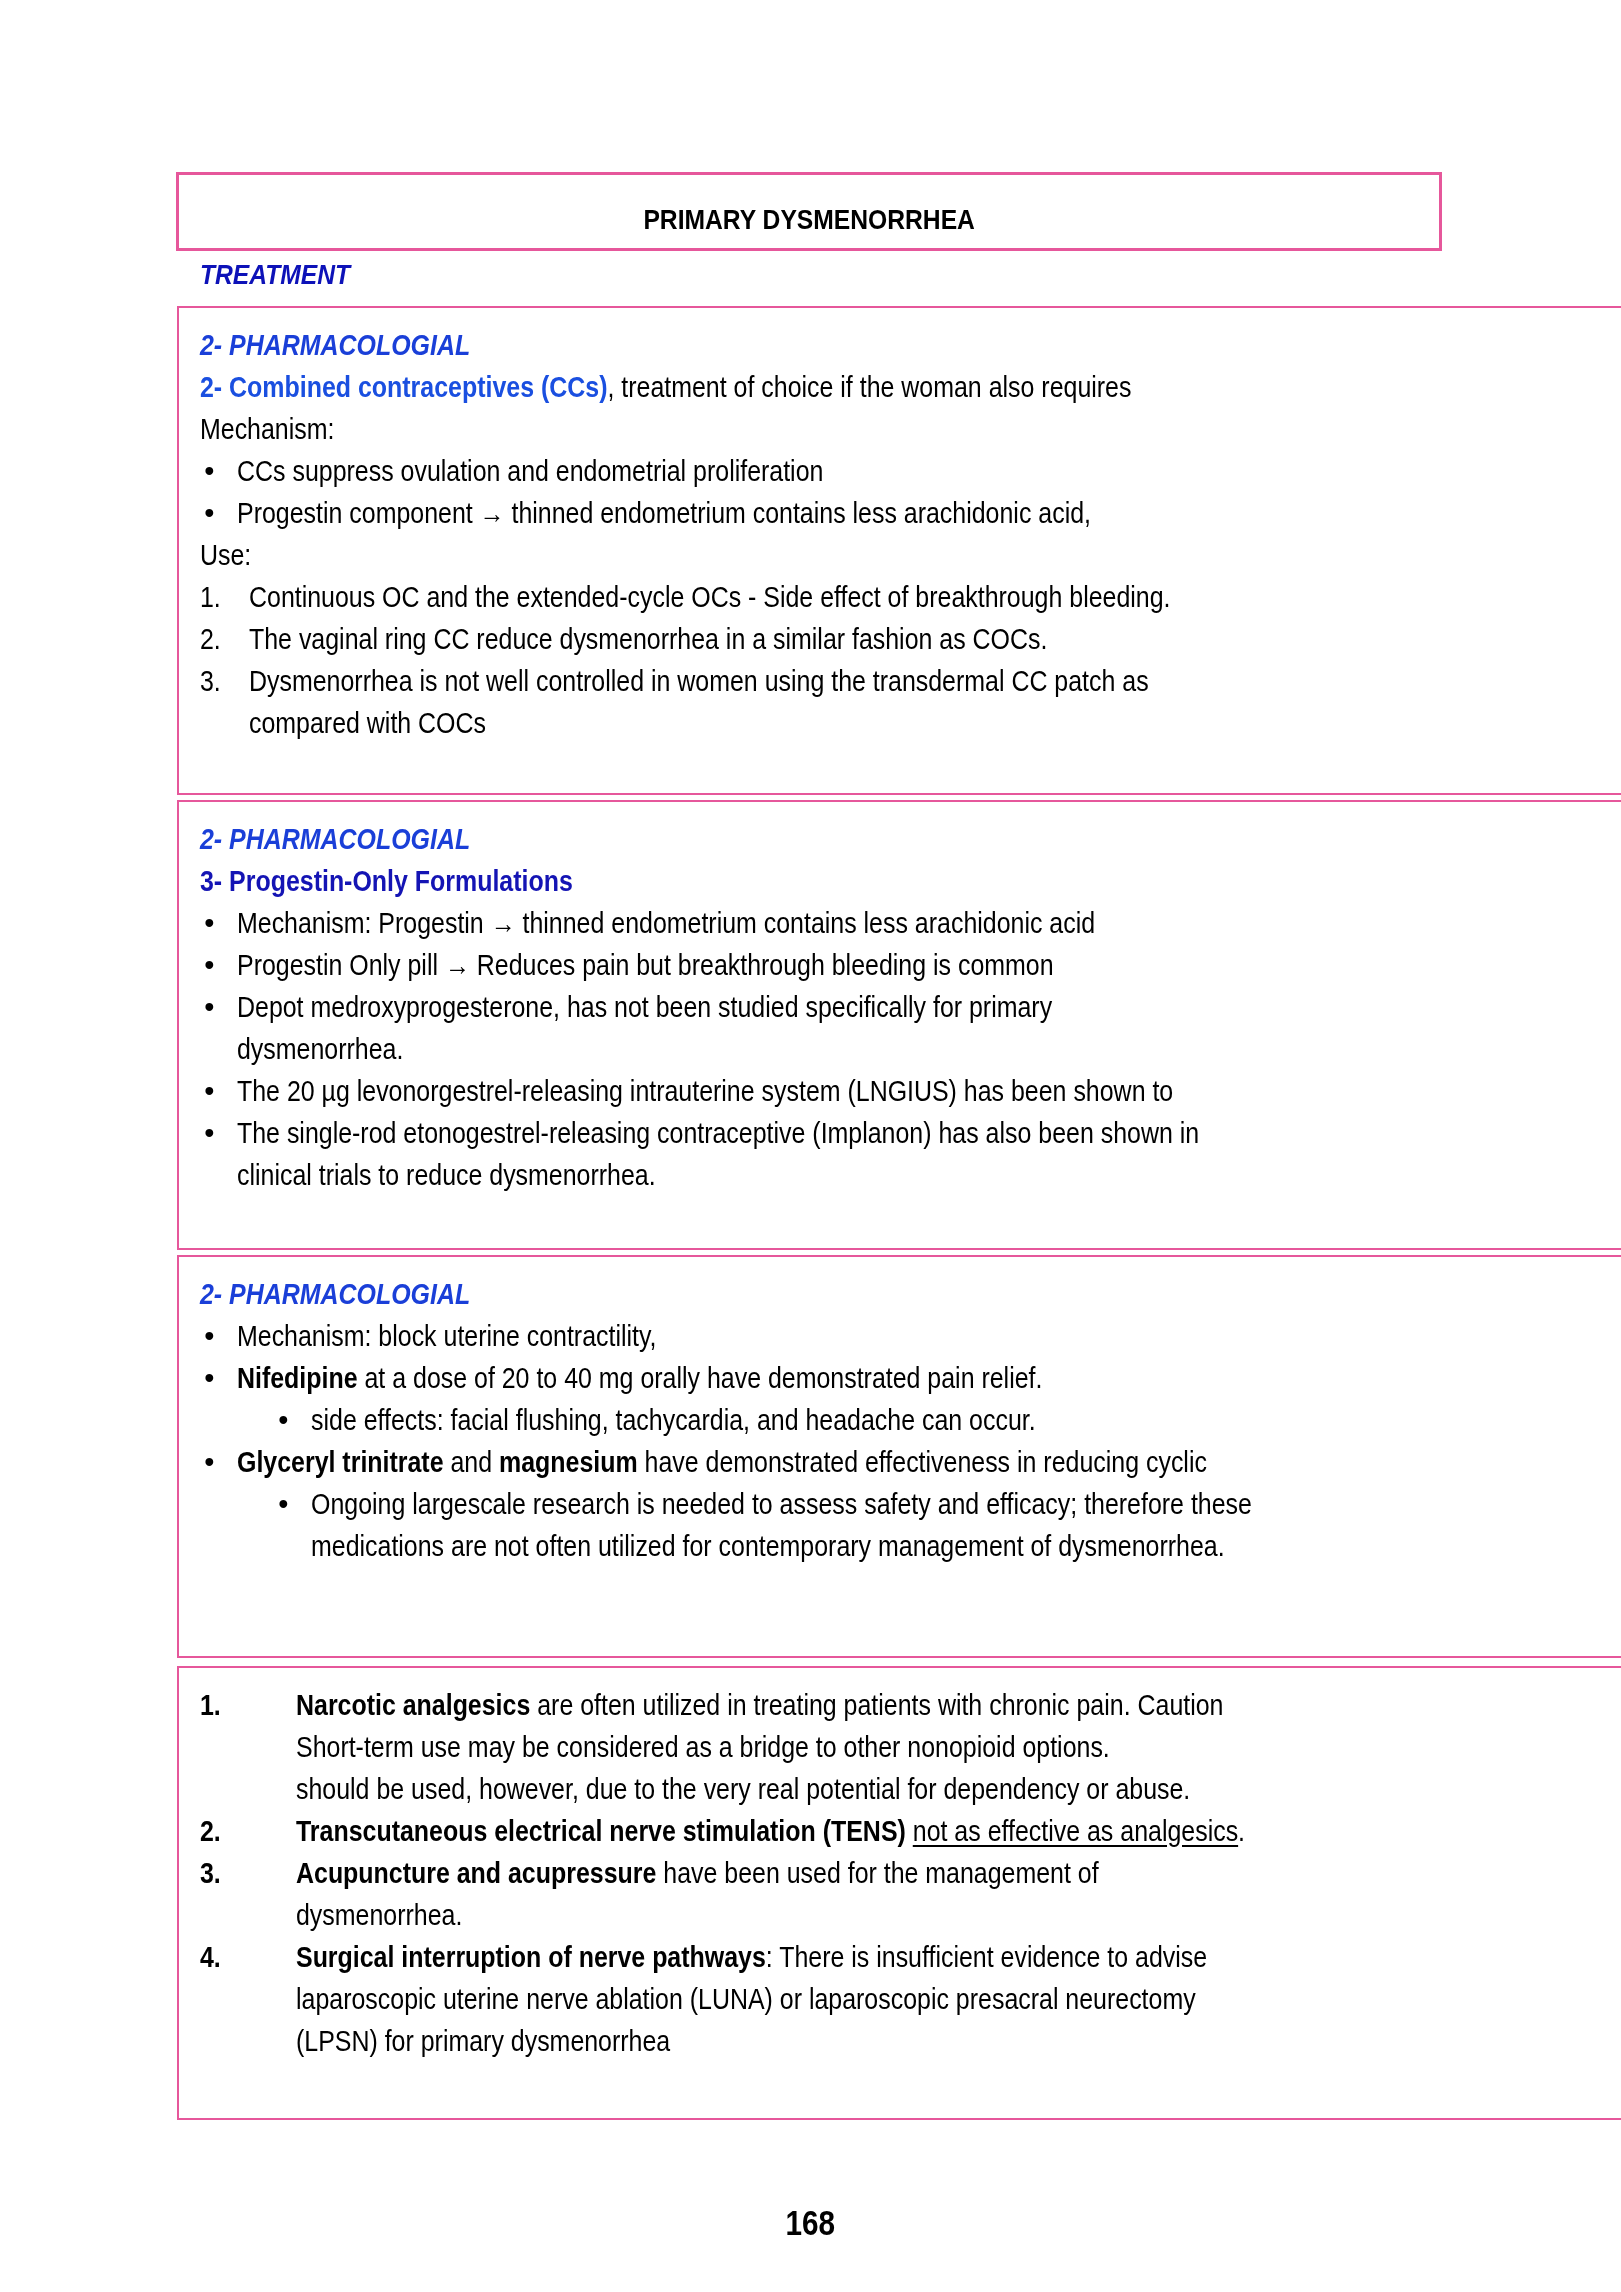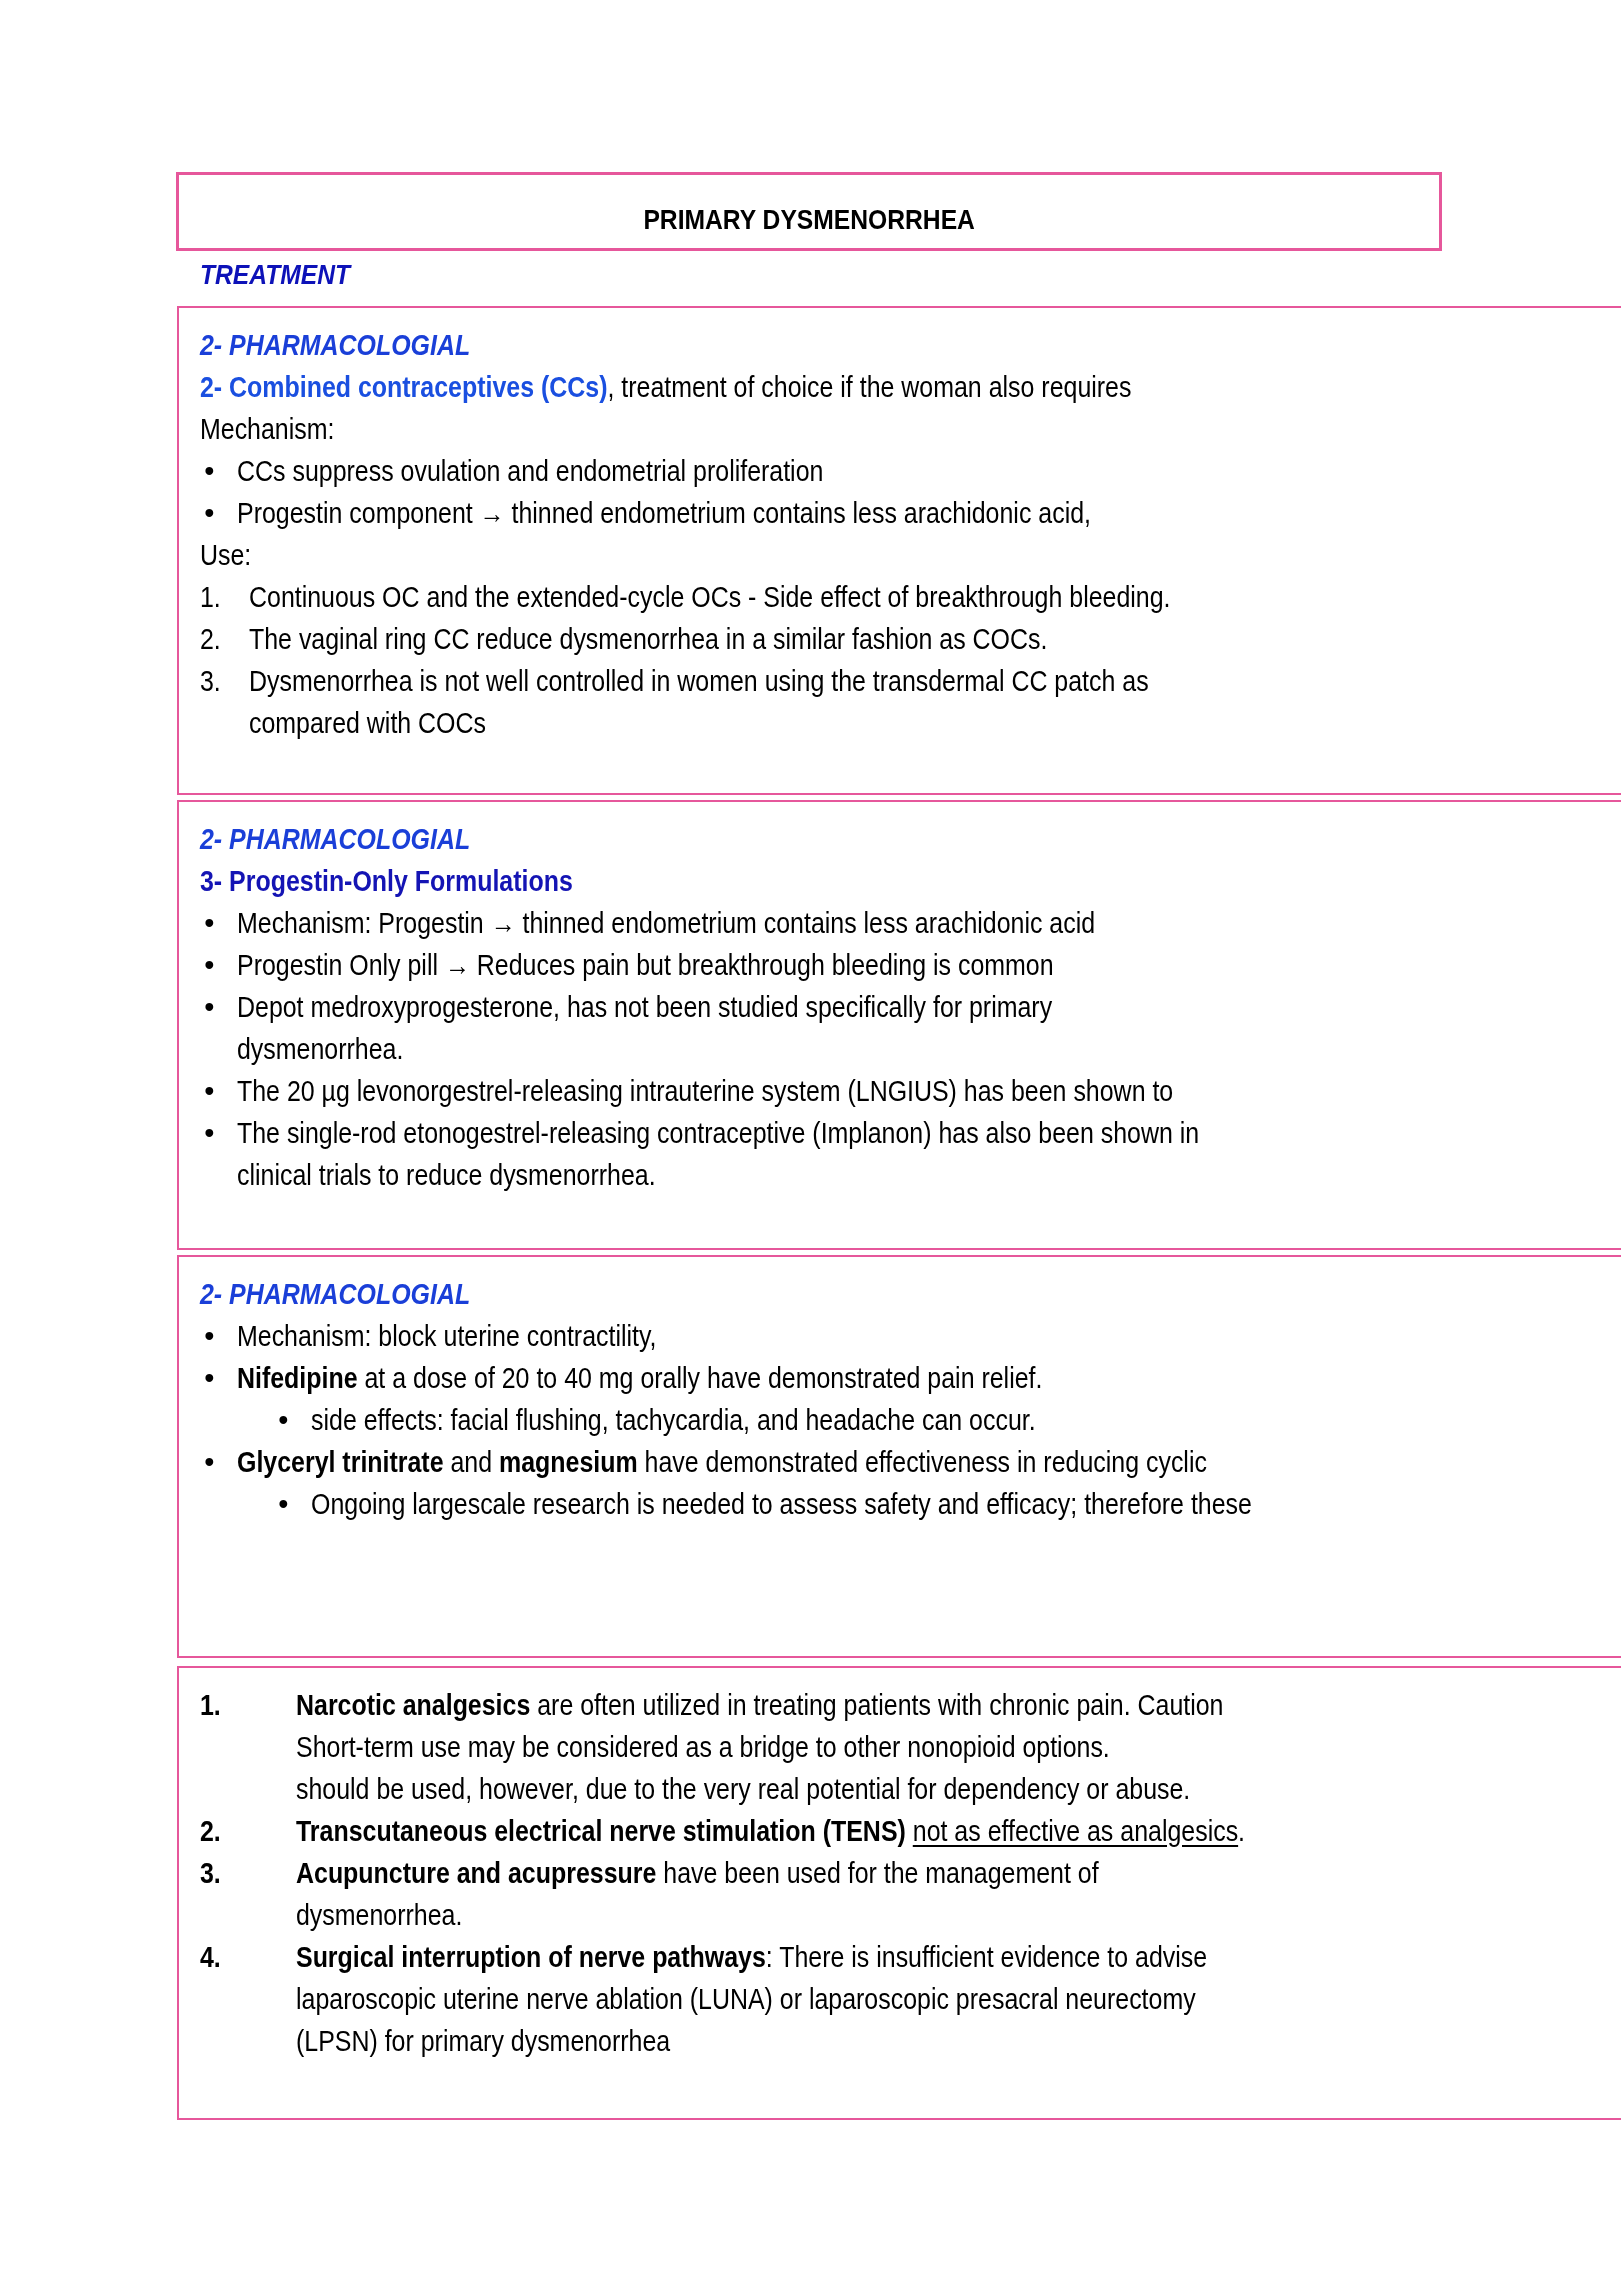--- a/index.html
+++ b/index.html
@@ -231,20 +231,23 @@
       <span class="cond">side effects: facial flushing, tachycardia, and headache can occur.</span>
     </div>
     <div class="line bullet-row">
       <span class="bullet">•</span>
       <span class="cond"><b>Glyceryl trinitrate</b><span> and </span><b>magnesium</b><span> have demonstrated effectiveness in reducing cyclic</span></span>
     </div>
     <div class="line sub-bullet-row">
       <span class="bullet">•</span>
       <span class="cond">Ongoing largescale research is needed to assess safety and efficacy; therefore these</span>
     </div>
+    <div class="line sub-bullet-row">
+      <span class="cond">medications are not often utilized for contemporary management of dysmenorrhea.</span>
+    </div>
   </div>
 
   <div class="box" style="top:1666px; height:454px;">
 
     <div class="line wide-num-row">
       <span class="num cond">1.</span>
       <span class="cond"><b>Narcotic analgesics</b><span> are often utilized in treating patients with chronic pain. Caution</span></span>
     </div>
     <div class="line wide-num-row">
       <span class="cond">Short-term use may be considered as a bridge to other nonopioid options.</span>
@@ -271,15 +274,18 @@
       <span class="cond"><b>Surgical interruption of nerve pathways</b><span>: There is insufficient evidence to advise</span></span>
     </div>
     <div class="line wide-num-row">
       <span class="cond">laparoscopic uterine nerve ablation (LUNA) or laparoscopic presacral neurectomy</span>
     </div>
     <div class="line wide-num-row">
       <span class="cond">(LPSN) for primary dysmenorrhea</span>
     </div>
   </div>
 
+  <div class="page-number">
+    <span>168</span>
+  </div>
 
 </div>
 
 
 </body></html>

